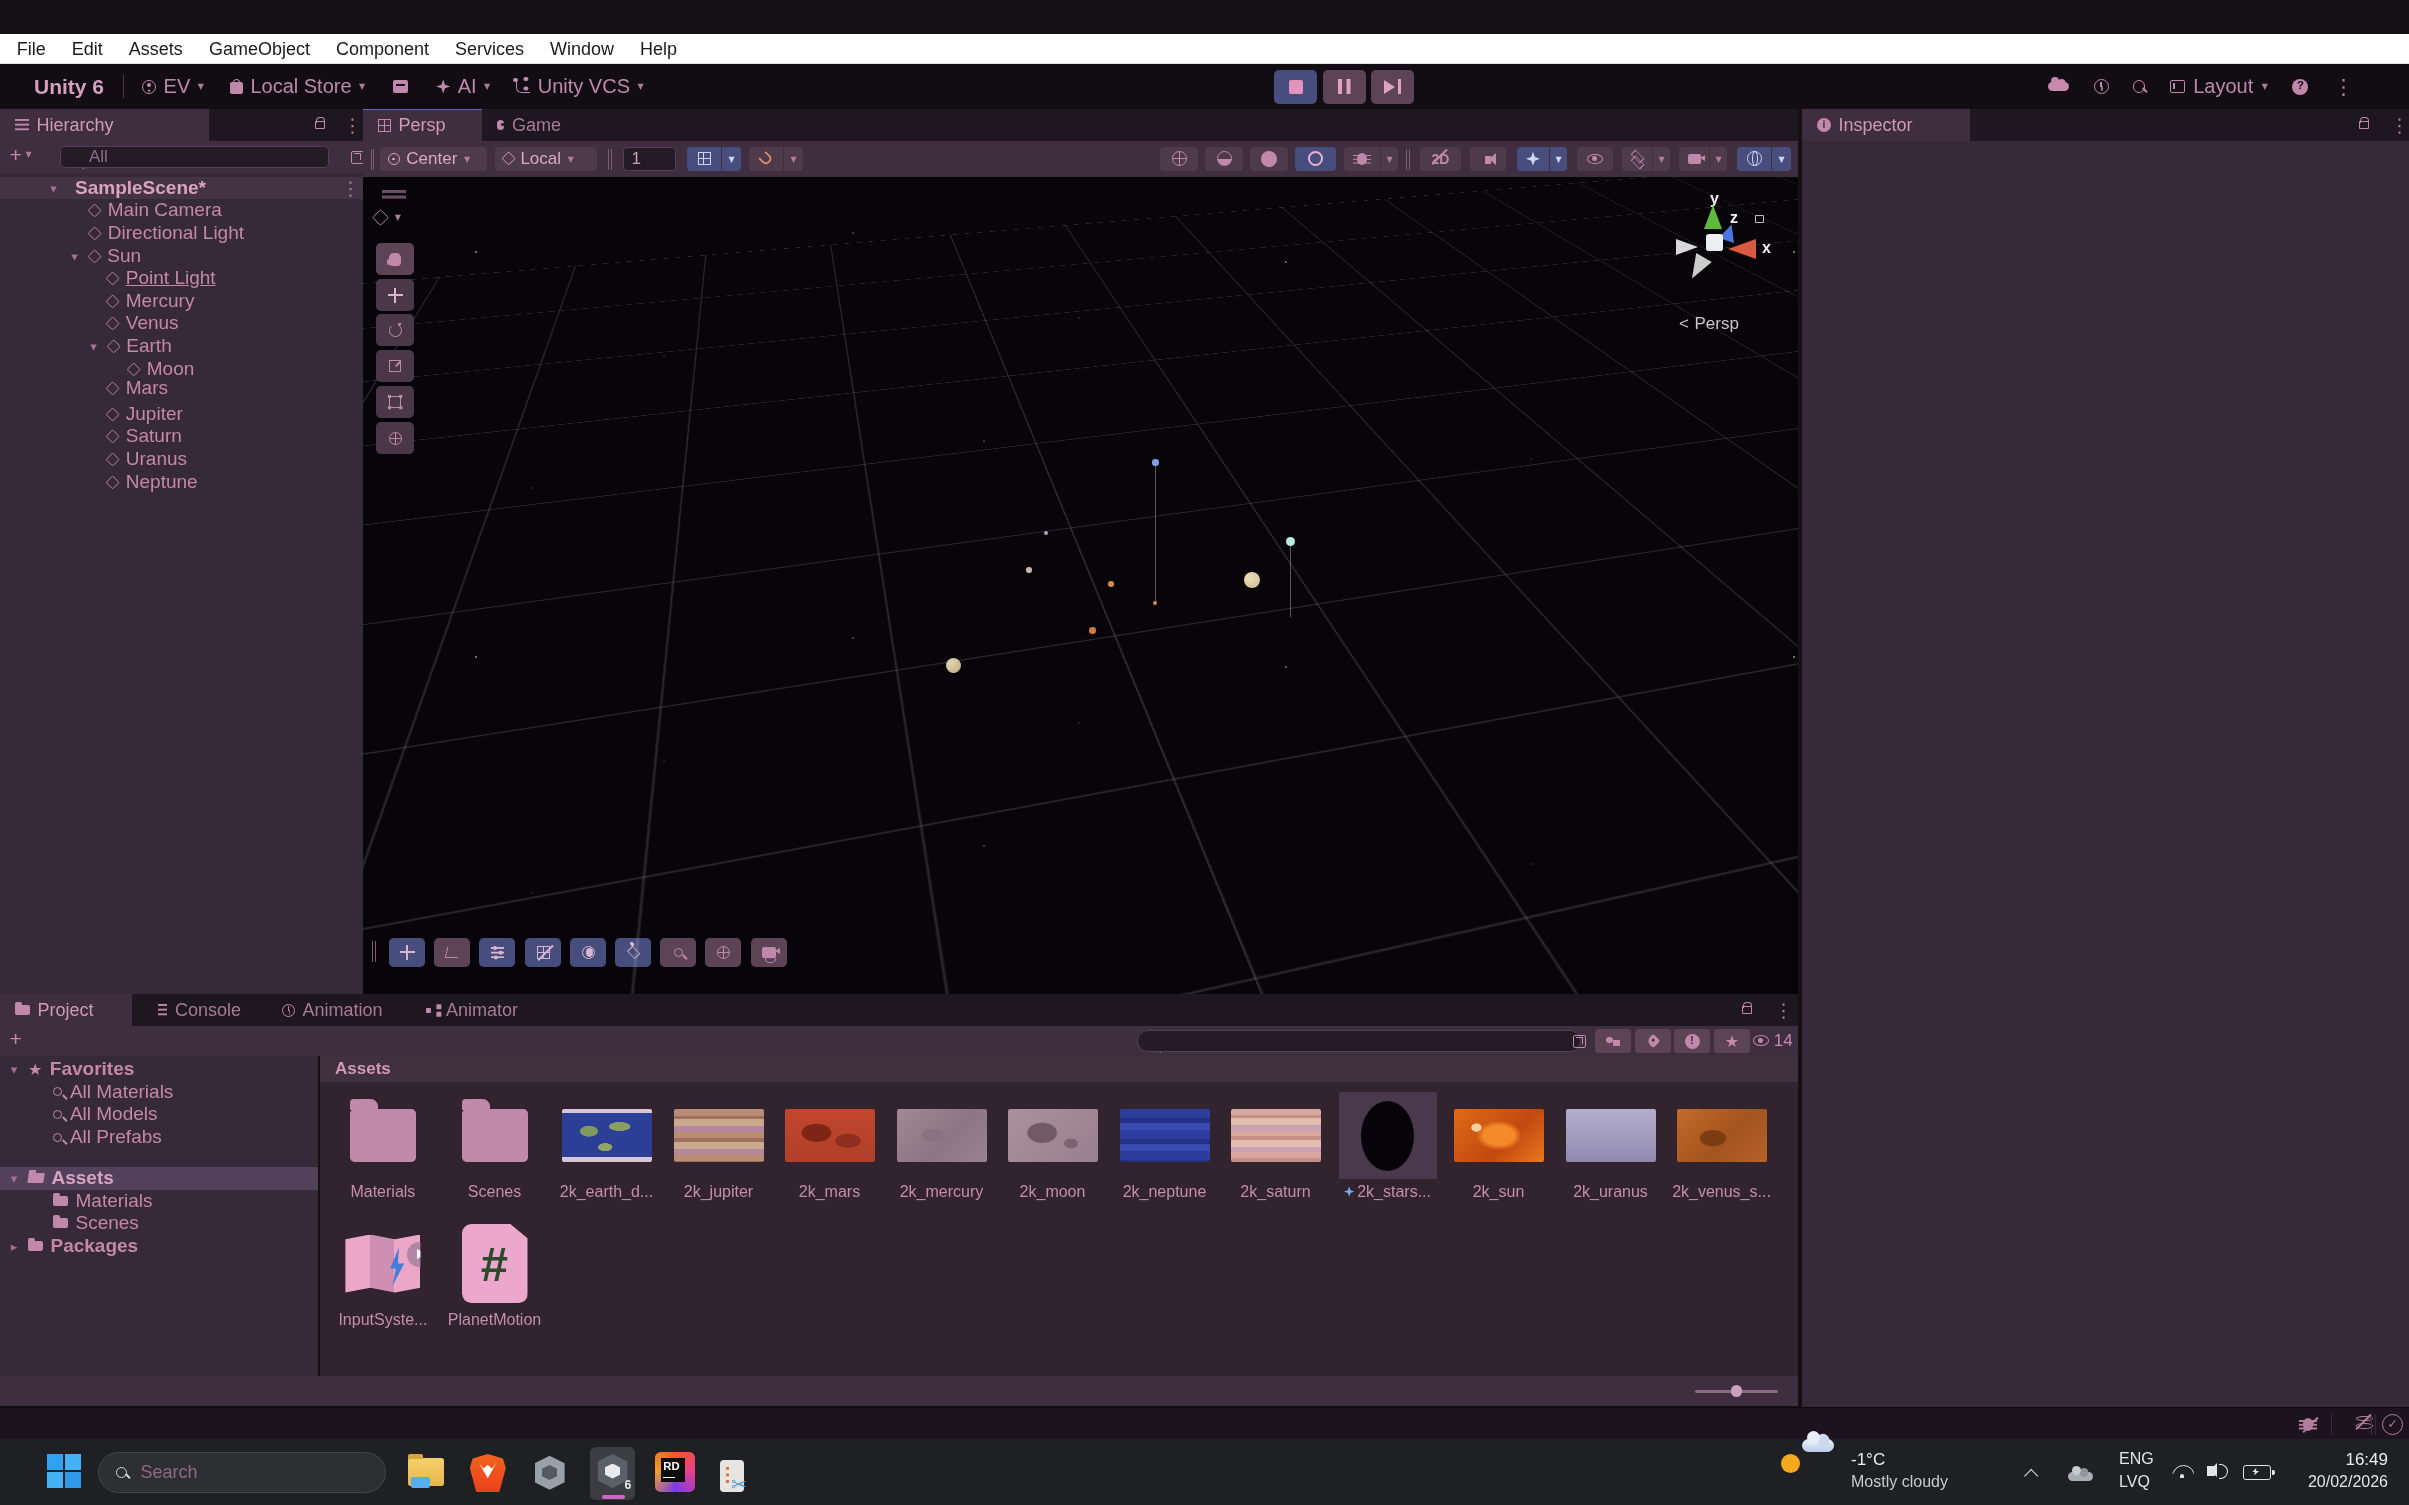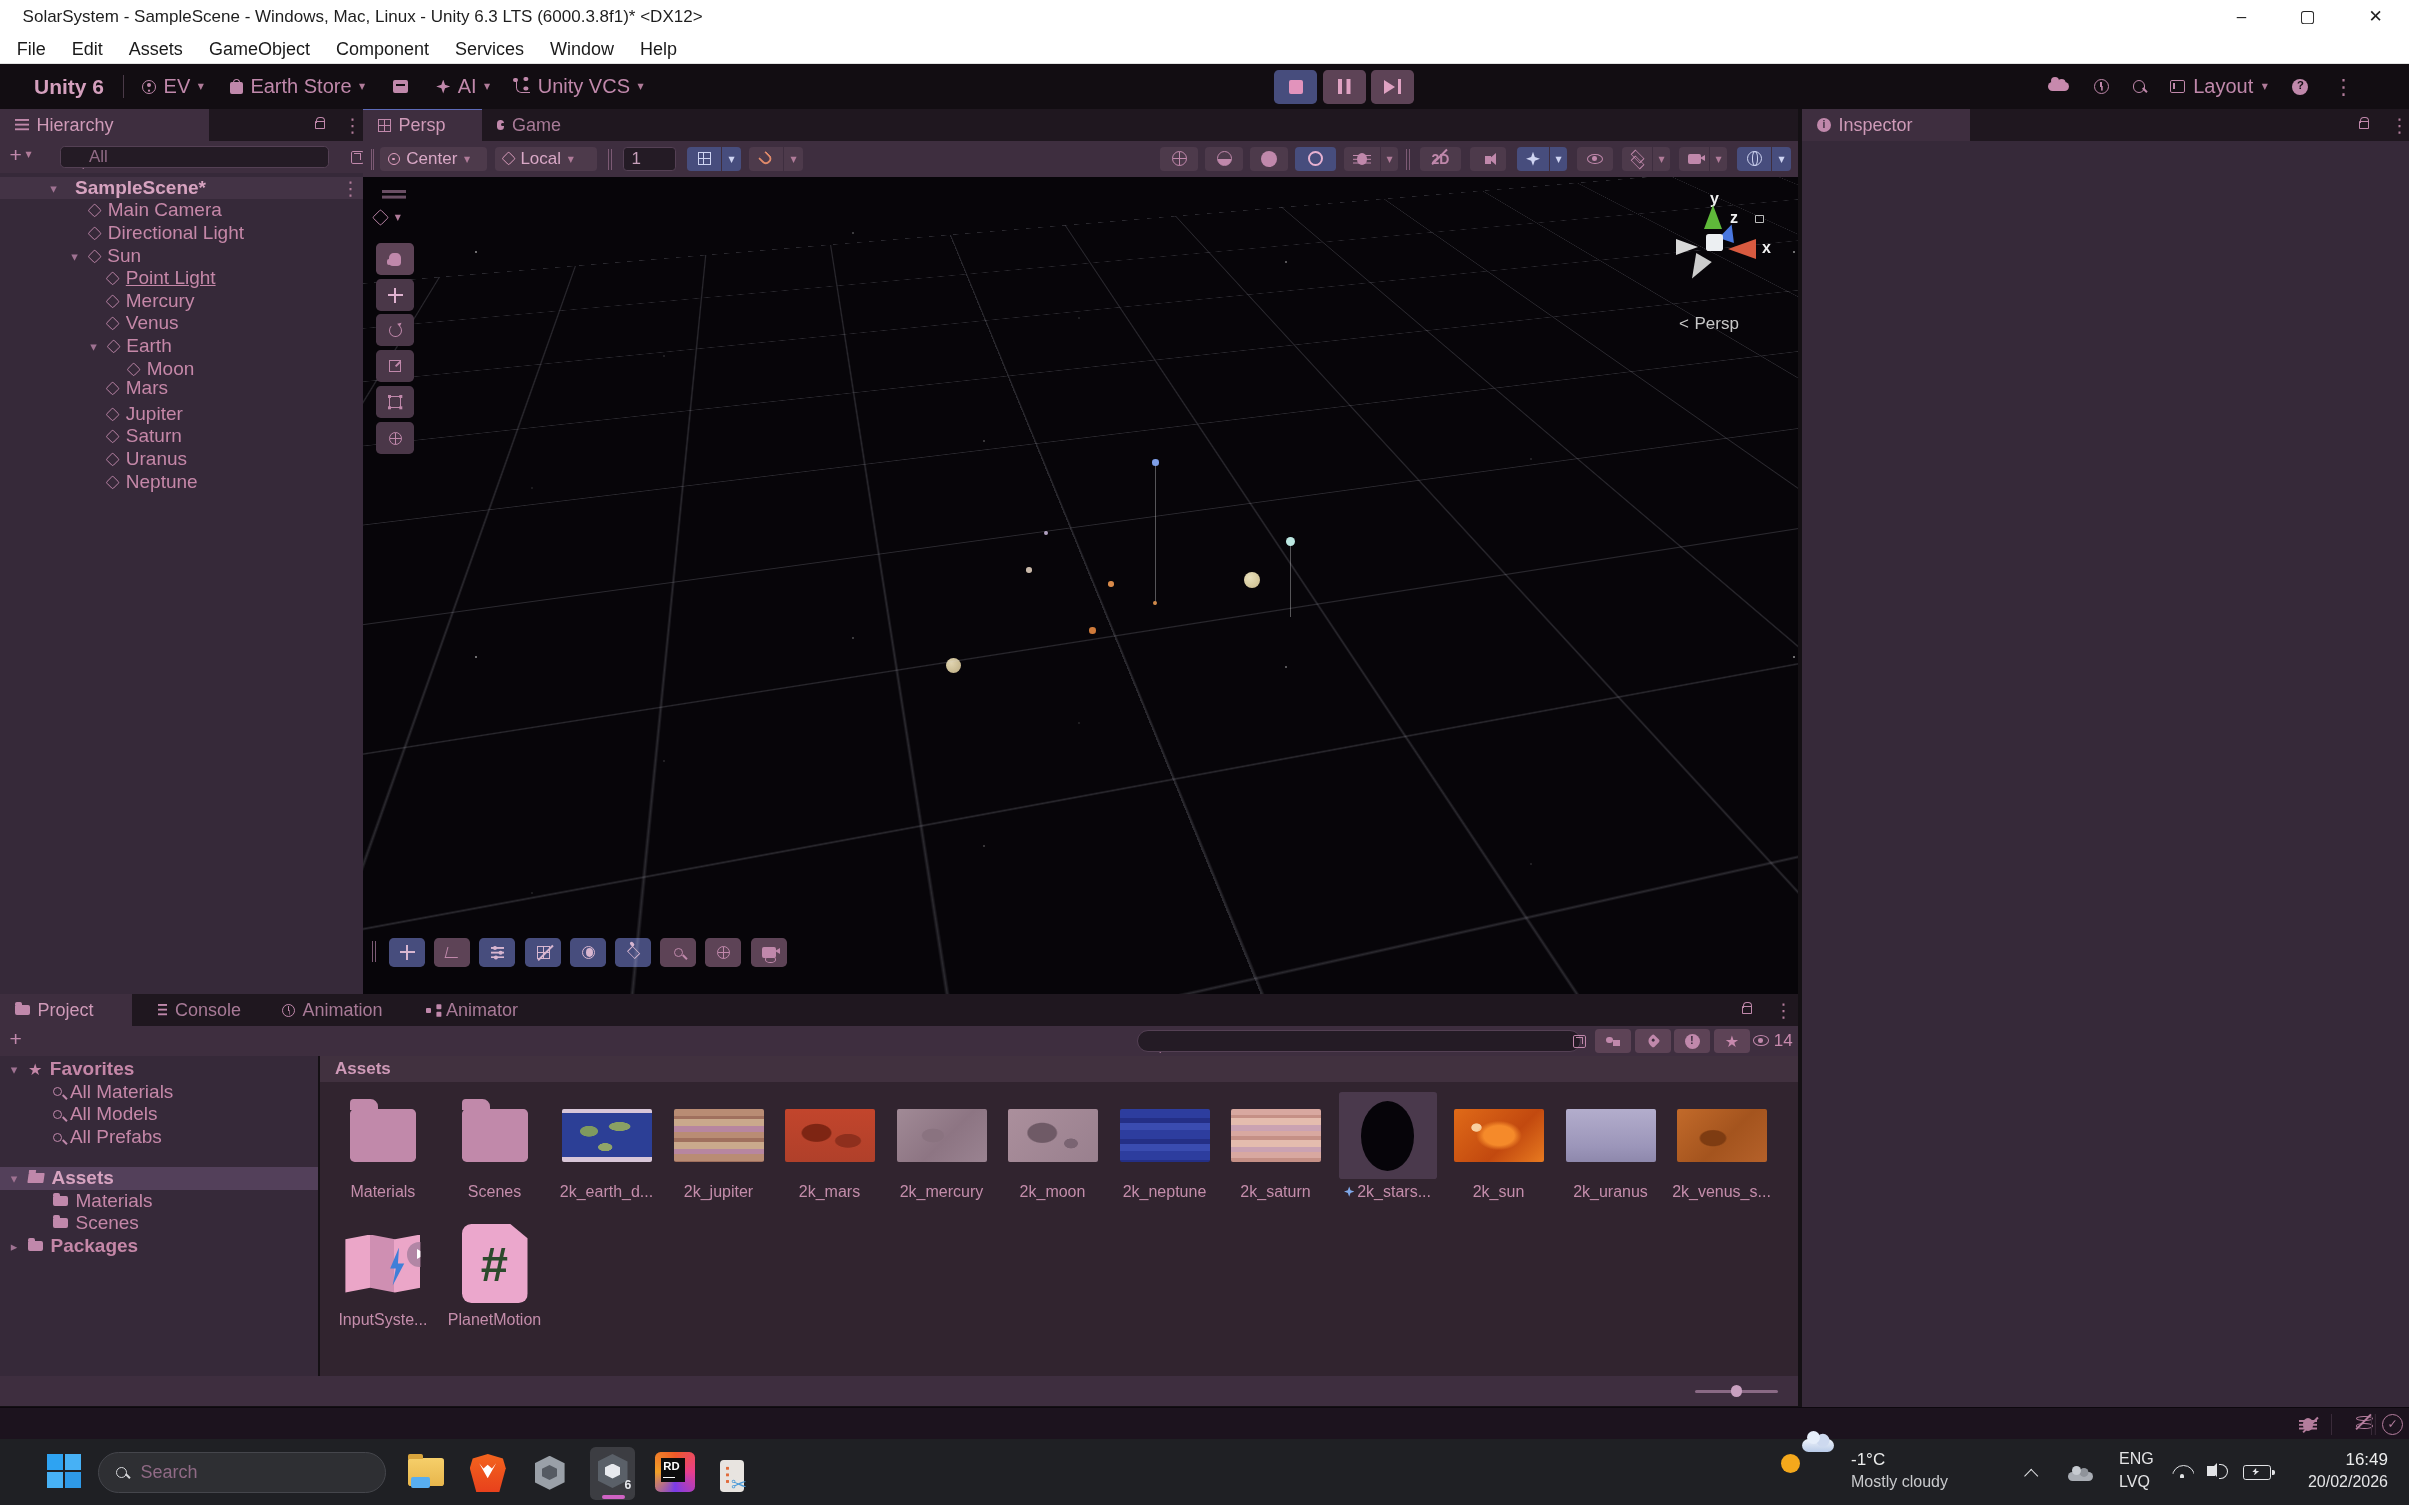--- a/index.html
+++ b/index.html
@@ -204,27 +204,20 @@
   .wicon{width:41px;height:38px;position:relative;}
   .wicon .sun{position:absolute;right:1.9px;top:0;width:19px;height:19px;background:#f4a81c;border-radius:50%;}
   .wicon .cloudp{position:absolute;left:0;bottom:1.9px;width:32px;height:13px;background:linear-gradient(#eef3fa,#b9cbe8);border-radius:8.5px;}
   .wicon .cloudp:before{content:"";position:absolute;left:4.7px;top:-8.5px;width:13px;height:13px;background:#e6eefa;border-radius:50%;box-shadow:9.4px 2.8px 0 #cdd9ef;}
 </style>
 </head>
 <body>
 
 <div class="screen">
 
-  <div class="abs titlebar flex">
-    <span class="i" style="margin:0 11.3px;color:#777;"><span class="i-unity" style="color:#8a8a92;"></span></span>
-    <span style="color:#1e1e1e;">SolarSystem - SampleScene - Windows, Mac, Linux - Unity 6.3 LTS (6000.3.8f1)* &lt;DX12&gt;</span>
-    <span class="abs winctl" style="left:2220px;top:0;">–</span>
-    <span class="abs winctl" style="left:2286px;top:0;">▢</span>
-    <span class="abs winctl" style="left:2354px;top:0;">✕</span>
-  </div>
 
   <div class="abs menubar flex" style="padding-left:3.8px;">
     <span class="menu-item">File</span>
     <span class="menu-item">Edit</span>
     <span class="menu-item">Assets</span>
     <span class="menu-item">GameObject</span>
     <span class="menu-item">Component</span>
     <span class="menu-item">Services</span>
     <span class="menu-item">Window</span>
     <span class="menu-item">Help</span>
@@ -235,21 +228,21 @@
       <span class="i" style="color:#c789ad;"><span class="i-unity" style="width:22.6px;height:22.6px;"></span></span>
       <span class="tb-strong">Unity 6</span>
       <span style="width:0.9px;height:22.6px;background:#4a3a48;margin:0 5.6px;"></span>
       <span class="flex" style="gap:7.5px;">
         <span class="i i-person"></span>
         <span class="tb-label">EV</span>
         <span class="caret">▾</span>
       </span>
       <span class="flex" style="gap:7.5px;margin-left:13px;">
         <span class="i i-bag"></span>
-        <span class="tb-label">Earth Store</span>
+        <span class="tb-label">Local Store</span>
         <span class="caret">▾</span>
       </span>
       <span class="i i-inbox" style="margin-left:15px;"></span>
       <span class="flex" style="gap:7.5px;margin-left:15px;">
         <span class="i i-sparkle"></span>
         <span class="tb-label">AI</span>
         <span class="caret">▾</span>
       </span>
       <span class="flex" style="gap:7.5px;margin-left:13px;">
         <span class="i i-vcs"></span>

